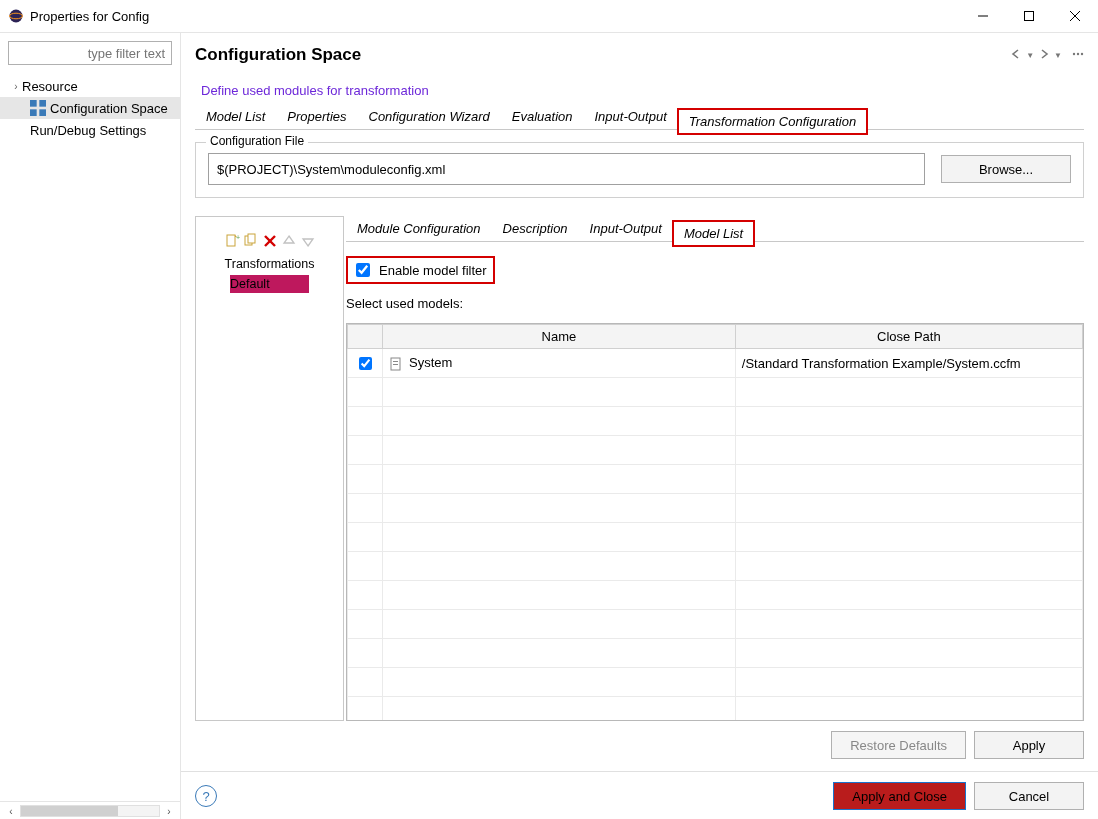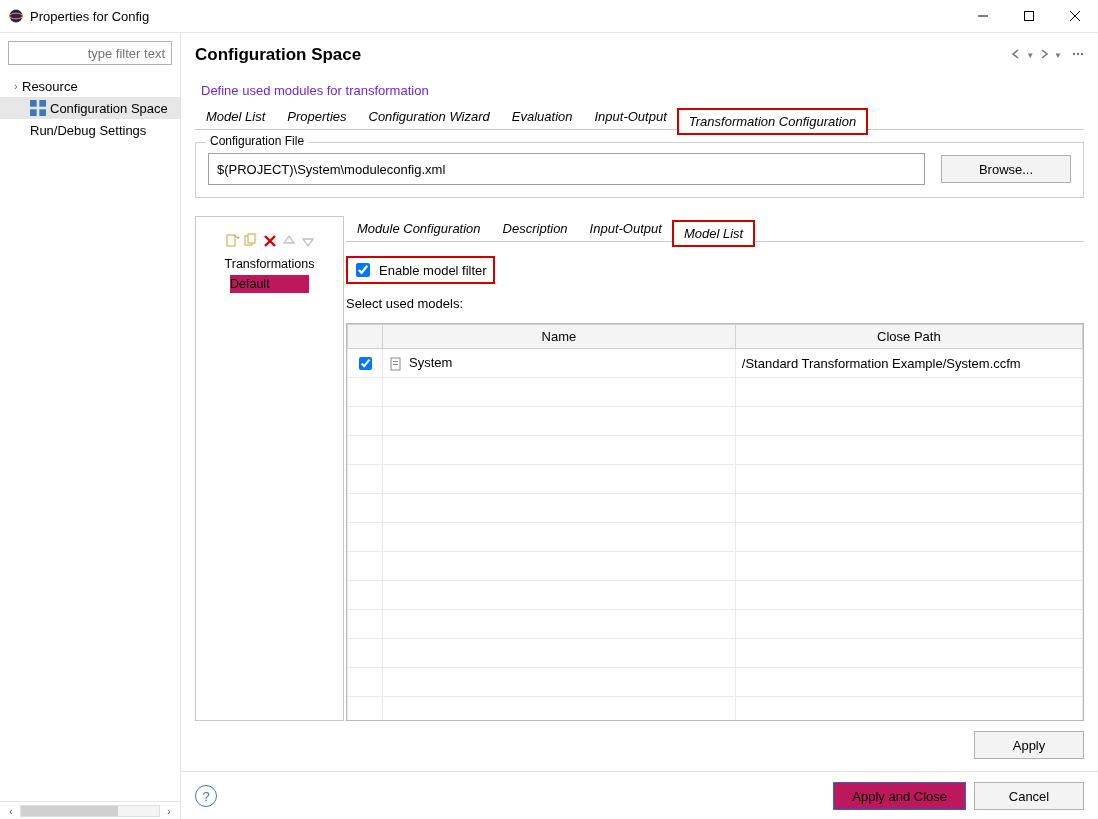--- a/index.html
+++ b/index.html
@@ -180,21 +180,21 @@
     height: 28px;
     min-width: 110px;
     border: 1px solid #b0b0b0;
     background: #f3f3f3;
     font-size: 13px;
     padding: 0 18px;
     cursor: pointer;
   }
   .btn.wide { min-width: 130px; }
   .btn:disabled { color: #888; background:#f5f5f5; }
-  .btn.primary { border: 1px solid #1a73cc; background:#be185d; color:#000; }
+  .btn.primary { border: 1px solid #1a73cc; background:#b91c1c; color:#000; }
   .midrow {
     display: flex;
     margin-top: 18px;
     flex: 1;
     min-height: 0;
   }
   .transform-panel {
     width: 149px;
     border: 1px solid #c8c8c8;
     padding: 16px 6px;
@@ -519,20 +519,21 @@
                   <td></td>
                   <td></td>
                 </tr>
               </tbody>
           </table>
         </div>
       </div>
     </div>
 
     <div class="footer1">
+      <button class="btn" disabled="">Restore Defaults</button>
       <button class="btn">Apply</button>
     </div>
 
     <div class="footer2">
       <span class="help-icon">?</span>
       <span style="flex:1"></span>
       <button class="btn primary">Apply and Close</button>
       <span style="width:8px;"></span>
       <button class="btn">Cancel</button>
     </div>

